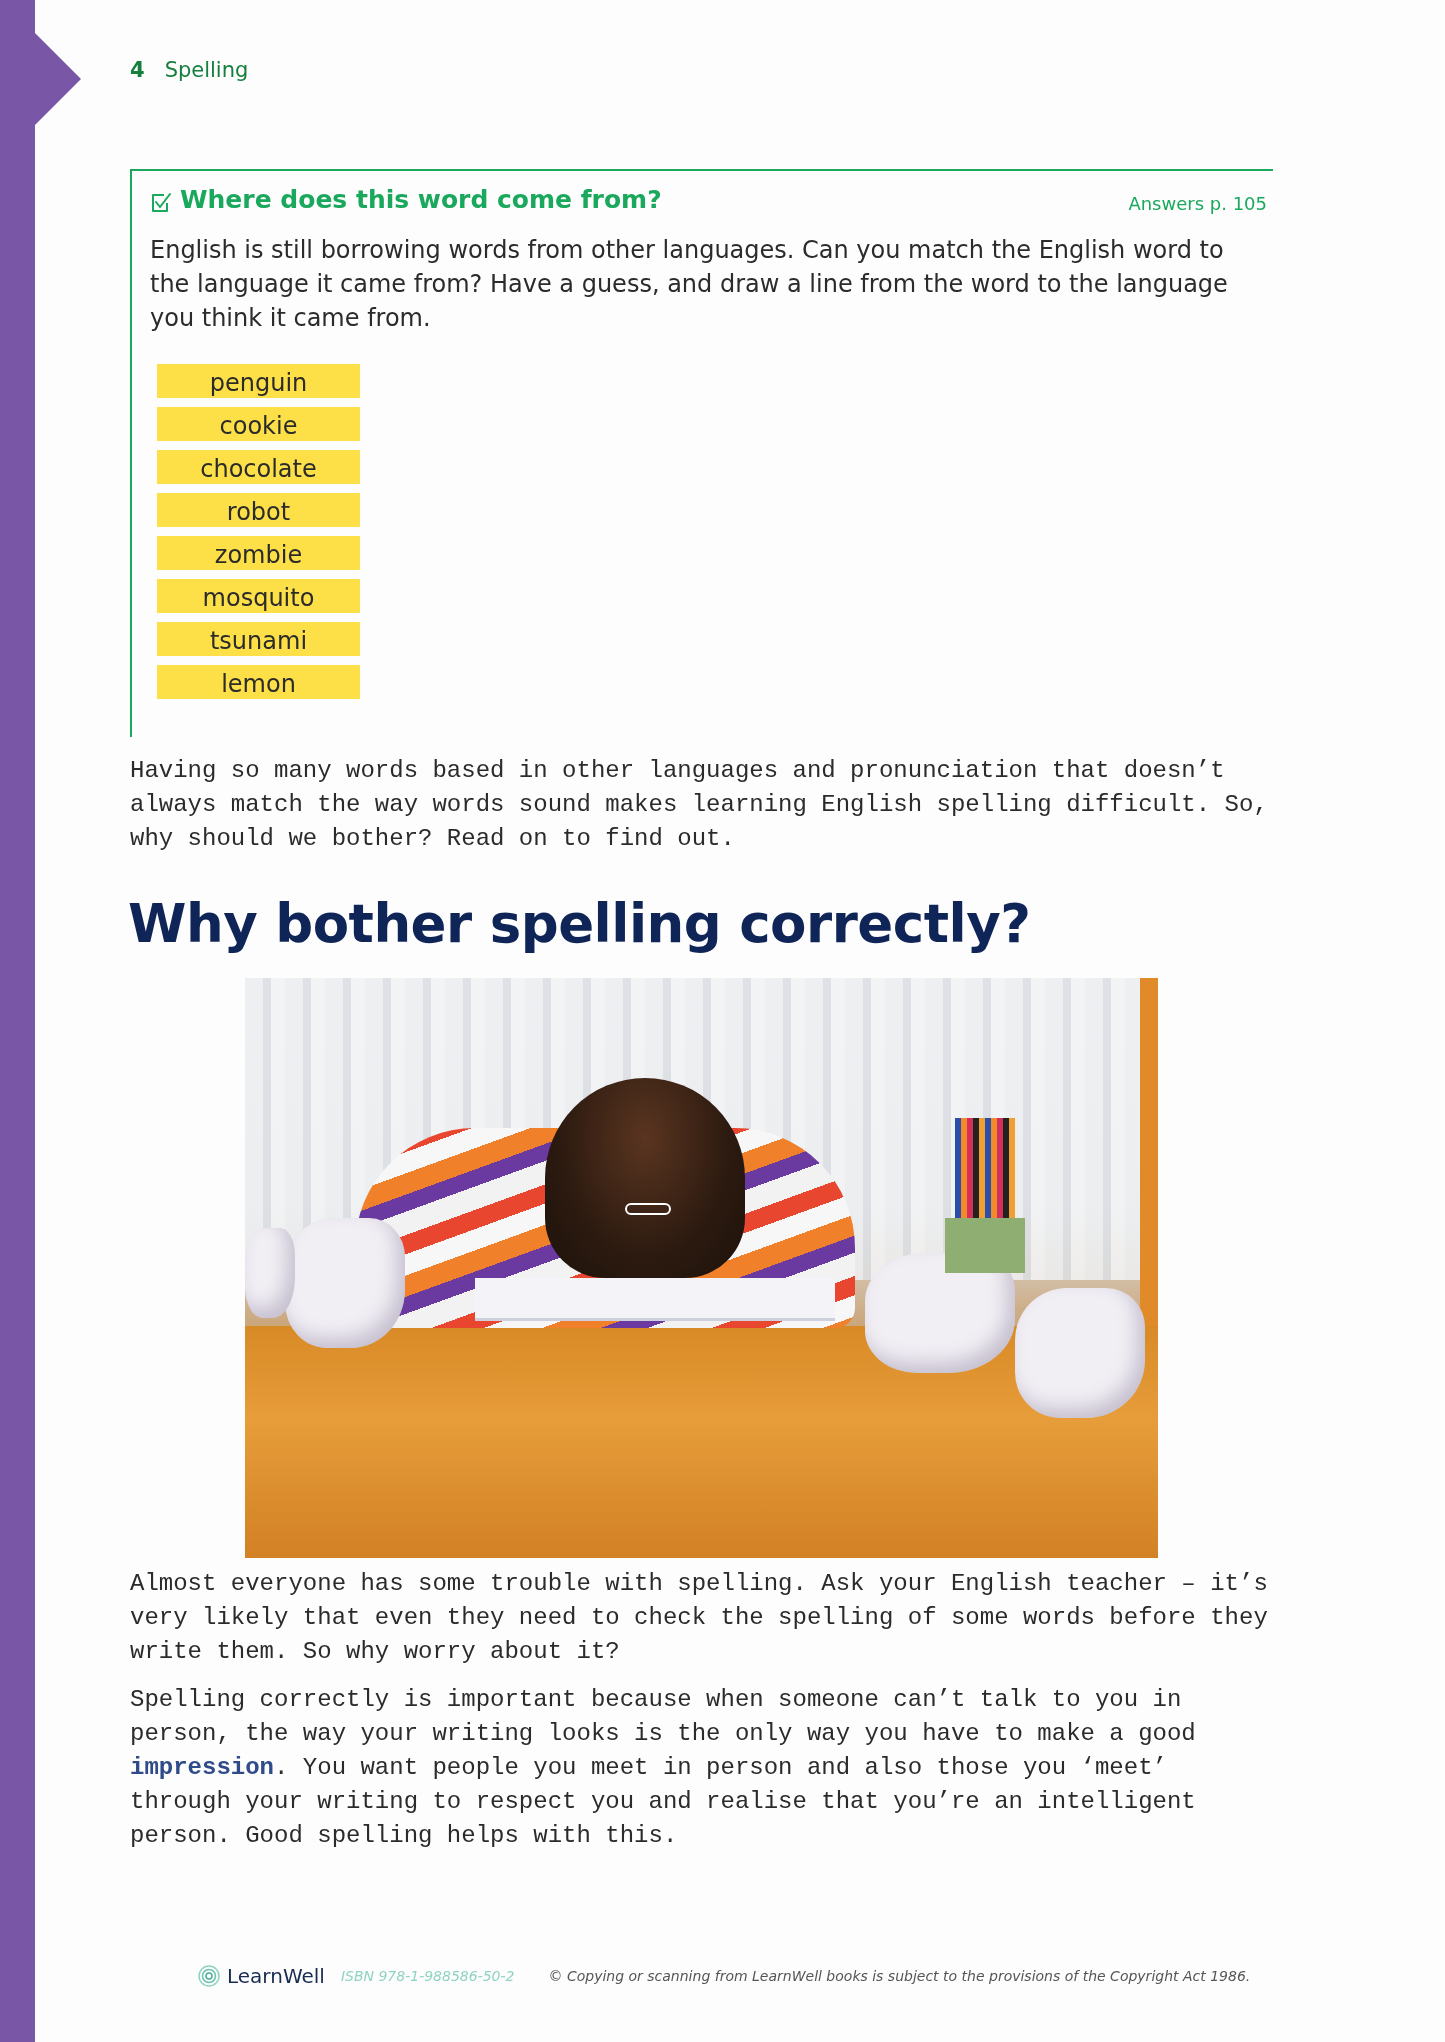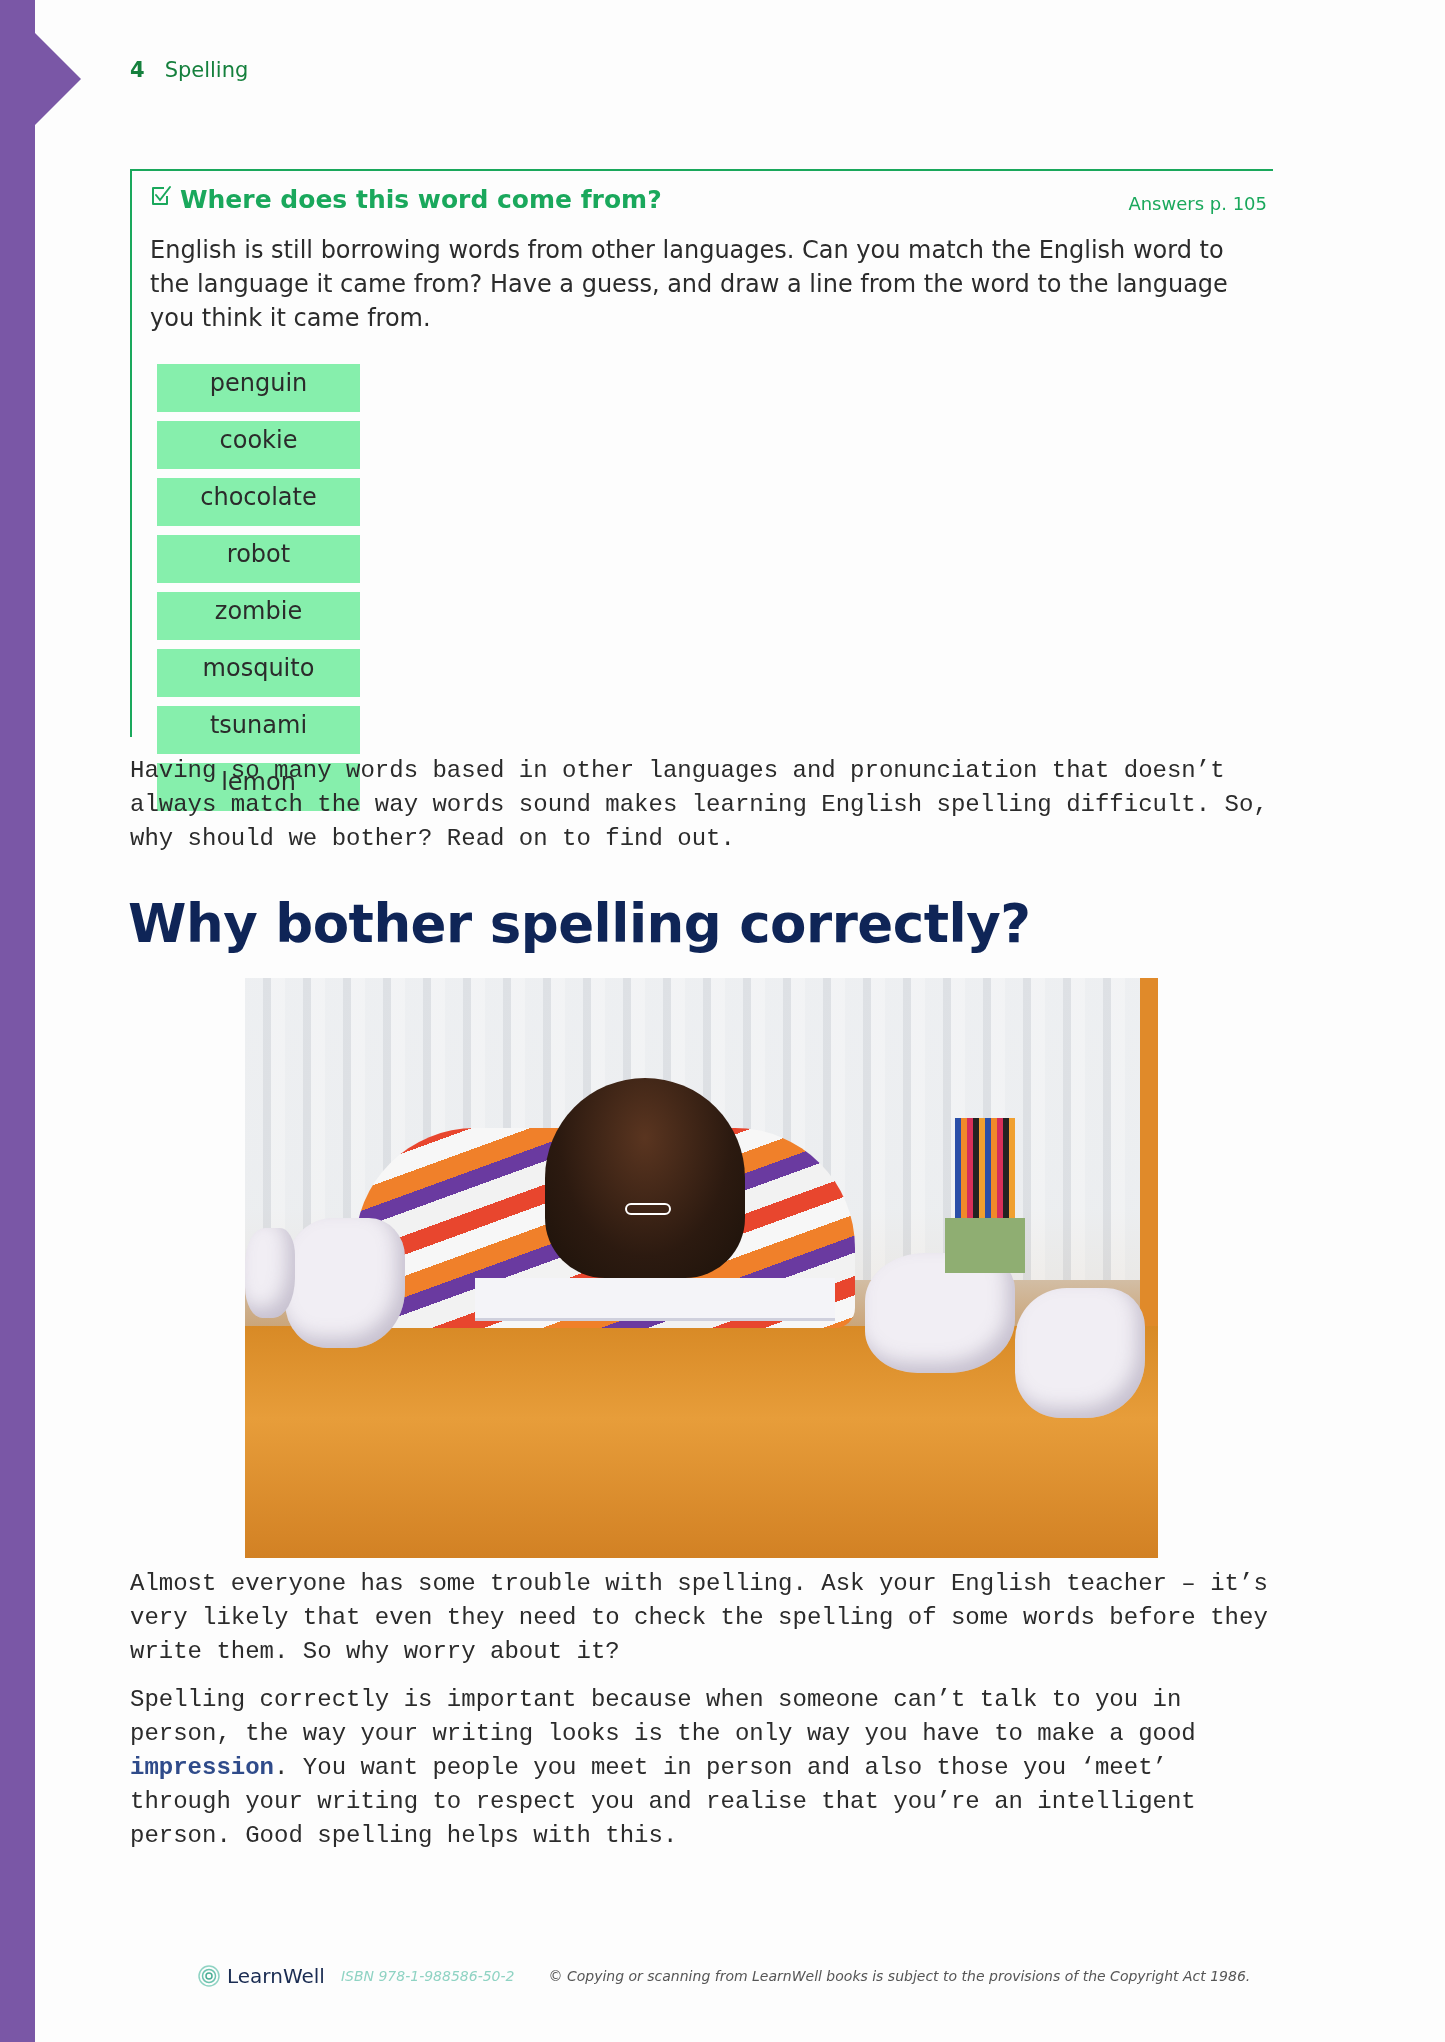--- a/index.html
+++ b/index.html
@@ -10,29 +10,29 @@
     color: #2b2b2b;
   }
   .side-bar { position: absolute; left: 0; top: 0; width: 35px; height: 2042px; background: #7a57a6; }
   .side-arrow { position: absolute; left: 35px; top: 33px; width: 0; height: 0;
     border-top: 46px solid transparent; border-bottom: 46px solid transparent; border-left: 46px solid #7a57a6; }
   .chapter { position: absolute; left: 130px; top: 58px; font-size: 21px; color: #15803d; }
   .chapter .num { font-weight: bold; margin-right: 20px; }
 
   .activity-box { position: absolute; left: 130px; top: 169px; width: 1143px; height: 568px;
     border-top: 2px solid #1aa85c; border-left: 2px solid #1aa85c; box-sizing: border-box; }
-  .box-title { position: absolute; left: 18px; top: 14px; font-size: 25px; font-weight: bold; color: #1aa85c; display: flex; align-items: flex-start; }
+  .box-title { position: absolute; left: 18px; top: 14px; font-size: 25px; font-weight: bold; color: #1aa85c; display: flex; align-items: flex-end; }
   .box-title svg { margin-right: 8px; }
   .answers { position: absolute; right: 6px; top: 22px; font-size: 18px; color: #1aa85c; }
   .box-text { position: absolute; left: 18px; top: 62px; width: 1120px; font-size: 24px; line-height: 34px; color: #2b2b2b; }
 
   .col { position: absolute; top: 193px; }
   .col-left { left: 25px; width: 203px; }
   .col-right { left: 691px; width: 255px; }
-  .wordbox { height: 48px; margin-bottom: 9px; background: #86efac; text-align: center;
+  .wordbox { height: 34px; margin-bottom: 9px; background: #fde047; text-align: center;
     font-size: 24px; line-height: 38px; color: #2b2b2b; }
 
   .para { position: absolute; left: 130px; width: 1150px; font-size: 24px; line-height: 34px; color: #2b2b2b; margin: 0; font-family: Liberation Mono, monospace; }
   .p1 { top: 754px; }
   .heading { position: absolute; left: 128px; top: 893px; font-size: 53px; font-weight: bold; color: #0f2557; margin: 0; letter-spacing: -0.5px; }
 
   .photo { position: absolute; left: 245px; top: 978px; width: 913px; height: 580px; overflow: hidden;
     background: linear-gradient(180deg, #e9ebef 0%, #dfe1e4 40%, #c8a070 62%, #d38d2c 70%, #d7891f 100%); }
   .photo .curtain { position: absolute; left: 0; top: 0; width: 100%; height: 52%;
     background: repeating-linear-gradient(90deg, #eef0f2 0 18px, #dcdfe3 18px 26px, #f4f5f6 26px 40px); opacity: .85; }

